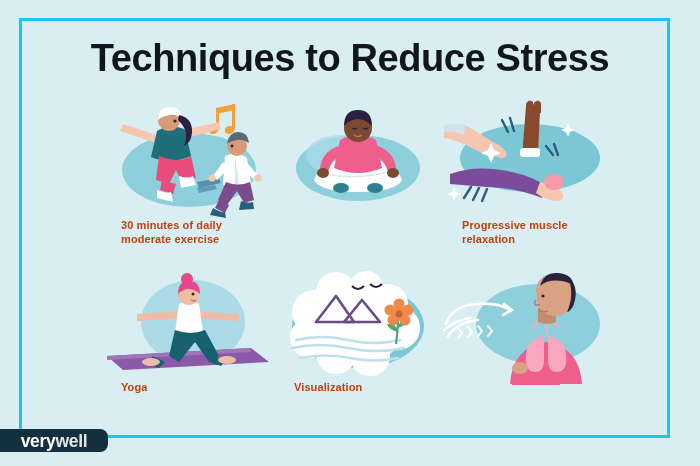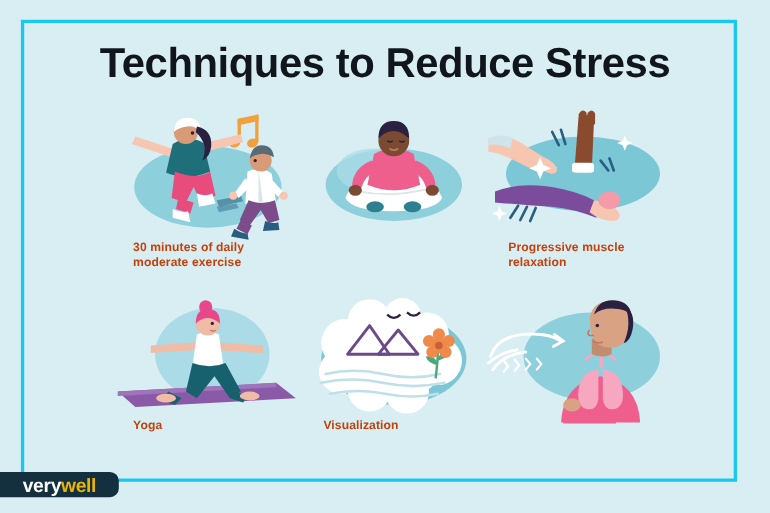--- a/index.html
+++ b/index.html
@@ -93,21 +93,21 @@
     border-top-right-radius: 8px;
     border-bottom-right-radius: 8px;
     display: flex;
     align-items: flex-end;
     justify-content: center;
     font-size: 17.5px;
     font-weight: bold;
     letter-spacing: -0.3px;
   }
   #logo .very { color: #ffffff; }
-  #logo .well { color: #eab308; margin-top: 10px; }
+  #logo .well { color: #e5e5e5; margin-top: 10px; }
 </style>
 </head>
 <body>
 
 <div id="infographic">
 
   <div id="frame"></div>
 
   <div id="title">Techniques to Reduce Stress</div>
 

